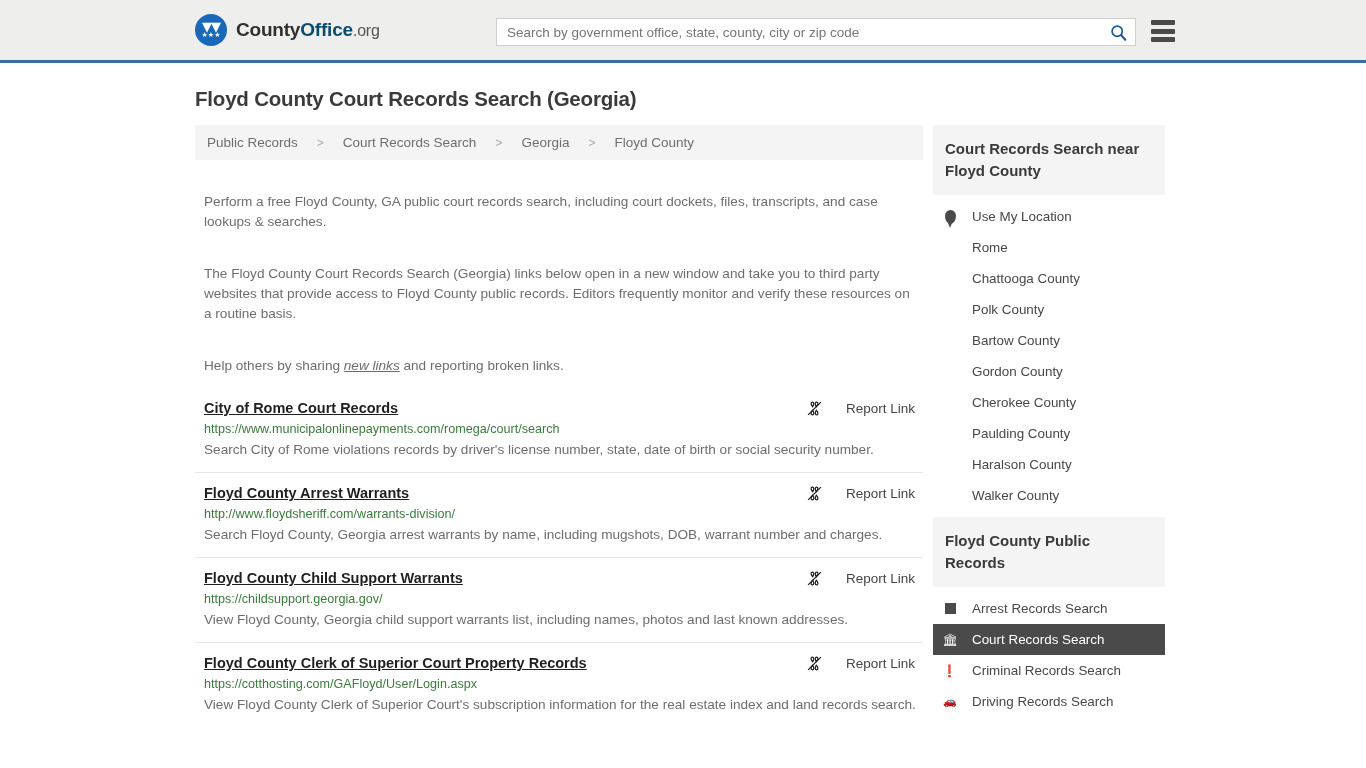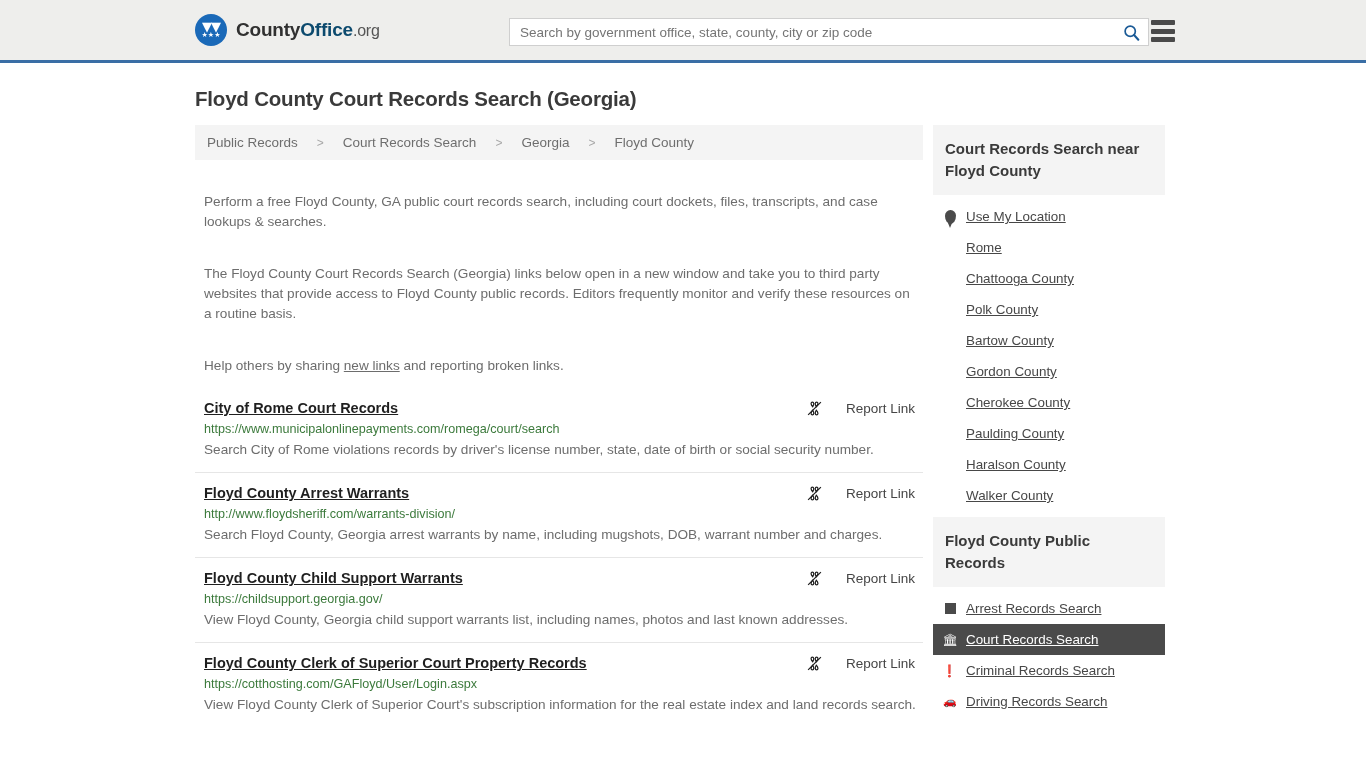--- a/index.html
+++ b/index.html
@@ -64,21 +64,20 @@
   .search-wrap {
     position: absolute;
     left: 496px;
     top: 18px;
     width: 640px;
     height: 28px;
     background: #ffffff;
     border: 1px solid #cfcfcf;
     display: flex;
     align-items: center;
-    margin-left: 13px;
   }
   .search-input {
     border: 0; outline: 0;
     flex: 1 1 auto;
     height: 26px;
     padding: 0 10px;
     font-size: 13.5px;
     color: #333;
     font-family: "Liberation Sans", sans-serif;
     background: transparent;
@@ -149,21 +148,21 @@
   }
 
   
   .intro p {
     margin: 32px 0 0 9px;
     font-size: 13.6px;
     line-height: 20px;
     color: #6d6d6d;
     max-width: 715px;
   }
-  .intro p a { color: #6d6d6d; text-decoration: underline; }
+  .intro p a { color: #6d6d6d; text-decoration: underline; font-style: italic; }
 
   
   .results { margin-top: 18px; }
   .result {
     border-top: 1px solid #e6e6e6;
     padding: 12px 0 12px 9px;
     position: relative;
   }
   .result:first-child { border-top: 0; padding-top: 6px; }
   .result-head {
@@ -217,21 +216,21 @@
   .side-item {
     display: flex;
     align-items: center;
     gap: 9px;
     padding: 8px 10px;
     font-size: 13.4px;
     cursor: pointer;
   }
   .side-item .label {
     color: #474747;
-    text-decoration: underline;
+    margin-left: 6px;
   }
   .side-item.active {
     background: #4a4a4a;
   }
   .side-item.active .label { color: #ffffff; }
   .side-ico {
     width: 14px; height: 15px;
     display: flex; align-items: center; justify-content: center;
     color: #4a4a4a;
     font-size: 13px;

